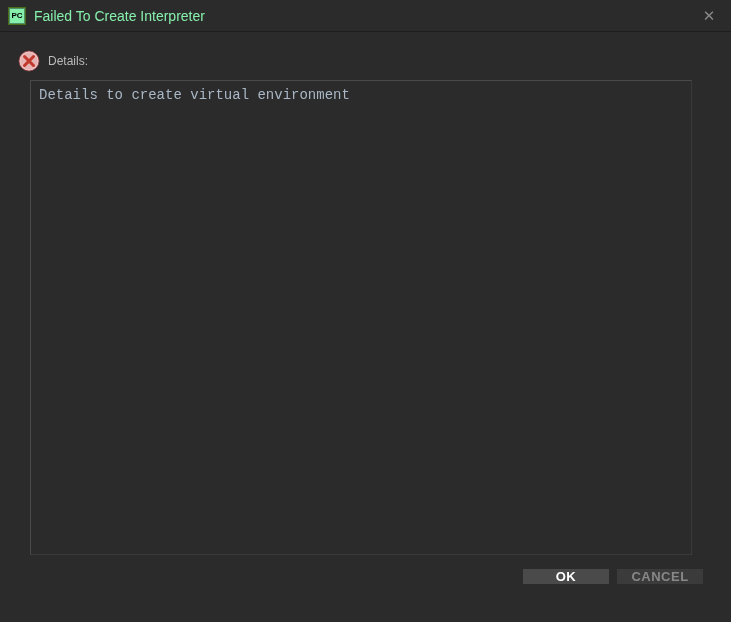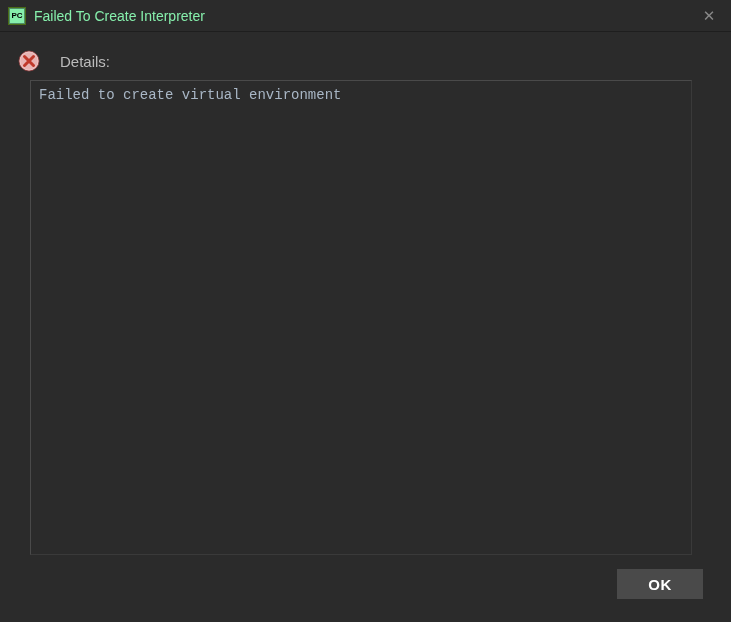--- a/index.html
+++ b/index.html
@@ -71,22 +71,21 @@
       height: 22px;
       margin-left: -2px;
     }
     .error-icon svg {
       width: 22px;
       height: 22px;
       display: block;
     }
     .details-label {
       color: #bbbbbb;
-      font-size: 15px;
-      margin-left: 12px;
+      font-size: 12px;
     }
     .message-box {
       width: 662px;
       height: 475px;
       background: #2b2b2b;
       border-top: 1px solid #4a4a4a;
       border-left: 1px solid #4a4a4a;
       border-right: 1px solid #3a3a3a;
       border-bottom: 1px solid #3a3a3a;
       margin-left: 10px;
@@ -99,23 +98,23 @@
       overflow: auto;
     }
     .button-bar {
       display: flex;
       justify-content: flex-end;
       gap: 8px;
       padding: 14px 28px 0 0;
     }
     .btn {
       min-width: 86px;
-      height: 30px;
+      height: 15px;
       border: none;
-      font-size: 15px;
+      font-size: 13px;
       font-weight: bold;
       letter-spacing: 0.5px;
       cursor: pointer;
       display: flex;
       align-items: center;
       justify-content: center;
       font-family: "Segoe UI", Arial, sans-serif;
     }
     .btn-primary {
       background: #4a4a4a;
@@ -141,18 +140,19 @@
   <div class="details-row">
     <div class="error-icon">
       <svg viewBox="0 0 22 22">
         <circle cx="11" cy="11" r="10" fill="#e8b3b3" stroke="#8a3a3a" stroke-width="0.8"></circle>
         <circle cx="11" cy="11" r="9" fill="none" stroke="#f0d0d0" stroke-width="0.6"></circle>
         <path d="M 6.5 6.5 L 15.5 15.5 M 15.5 6.5 L 6.5 15.5" stroke="#c0392b" stroke-width="3" stroke-linecap="round"></path>
       </svg>
     </div>
     <div class="details-label">Details:</div>
   </div>
-  <div class="message-box">Failed to create virtual environment</div>
+  <div class="message-box">Details to create virtual environment</div>
 </div>
 
 <div class="button-bar">
   <button class="btn btn-primary">OK</button>
+  <button class="btn btn-secondary">CANCEL</button>
 </div>
 
 </body></html>

